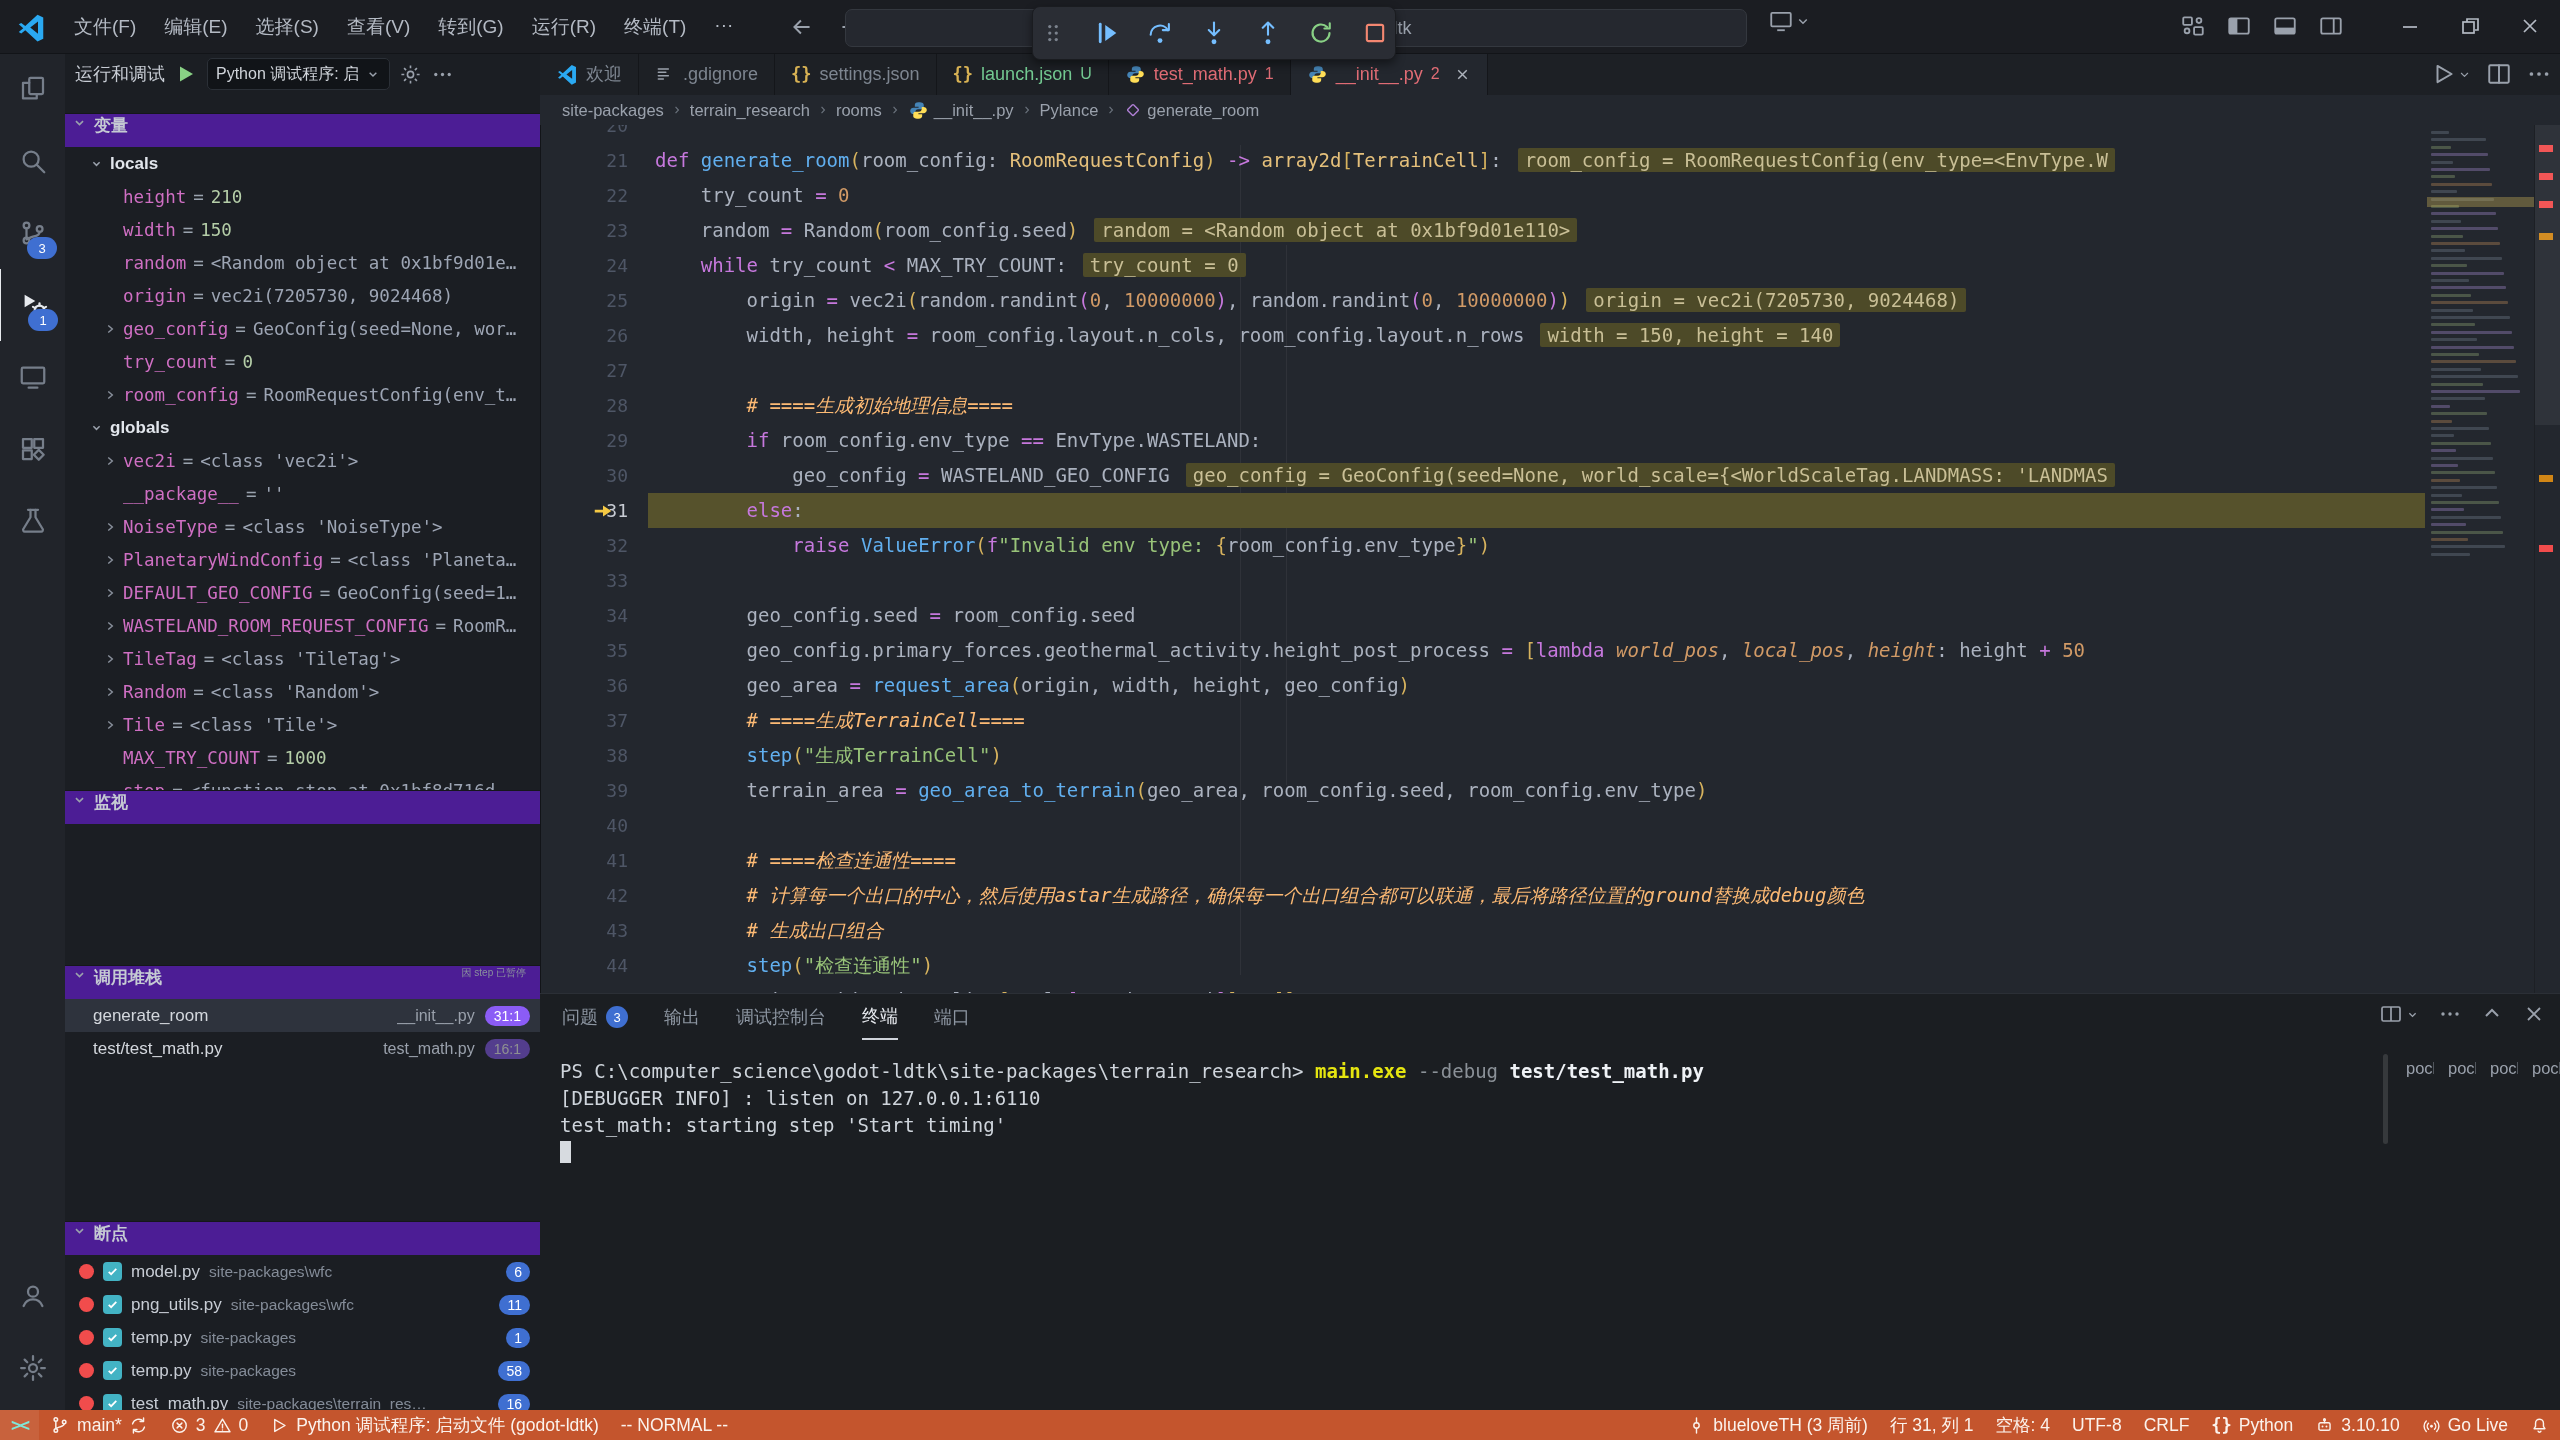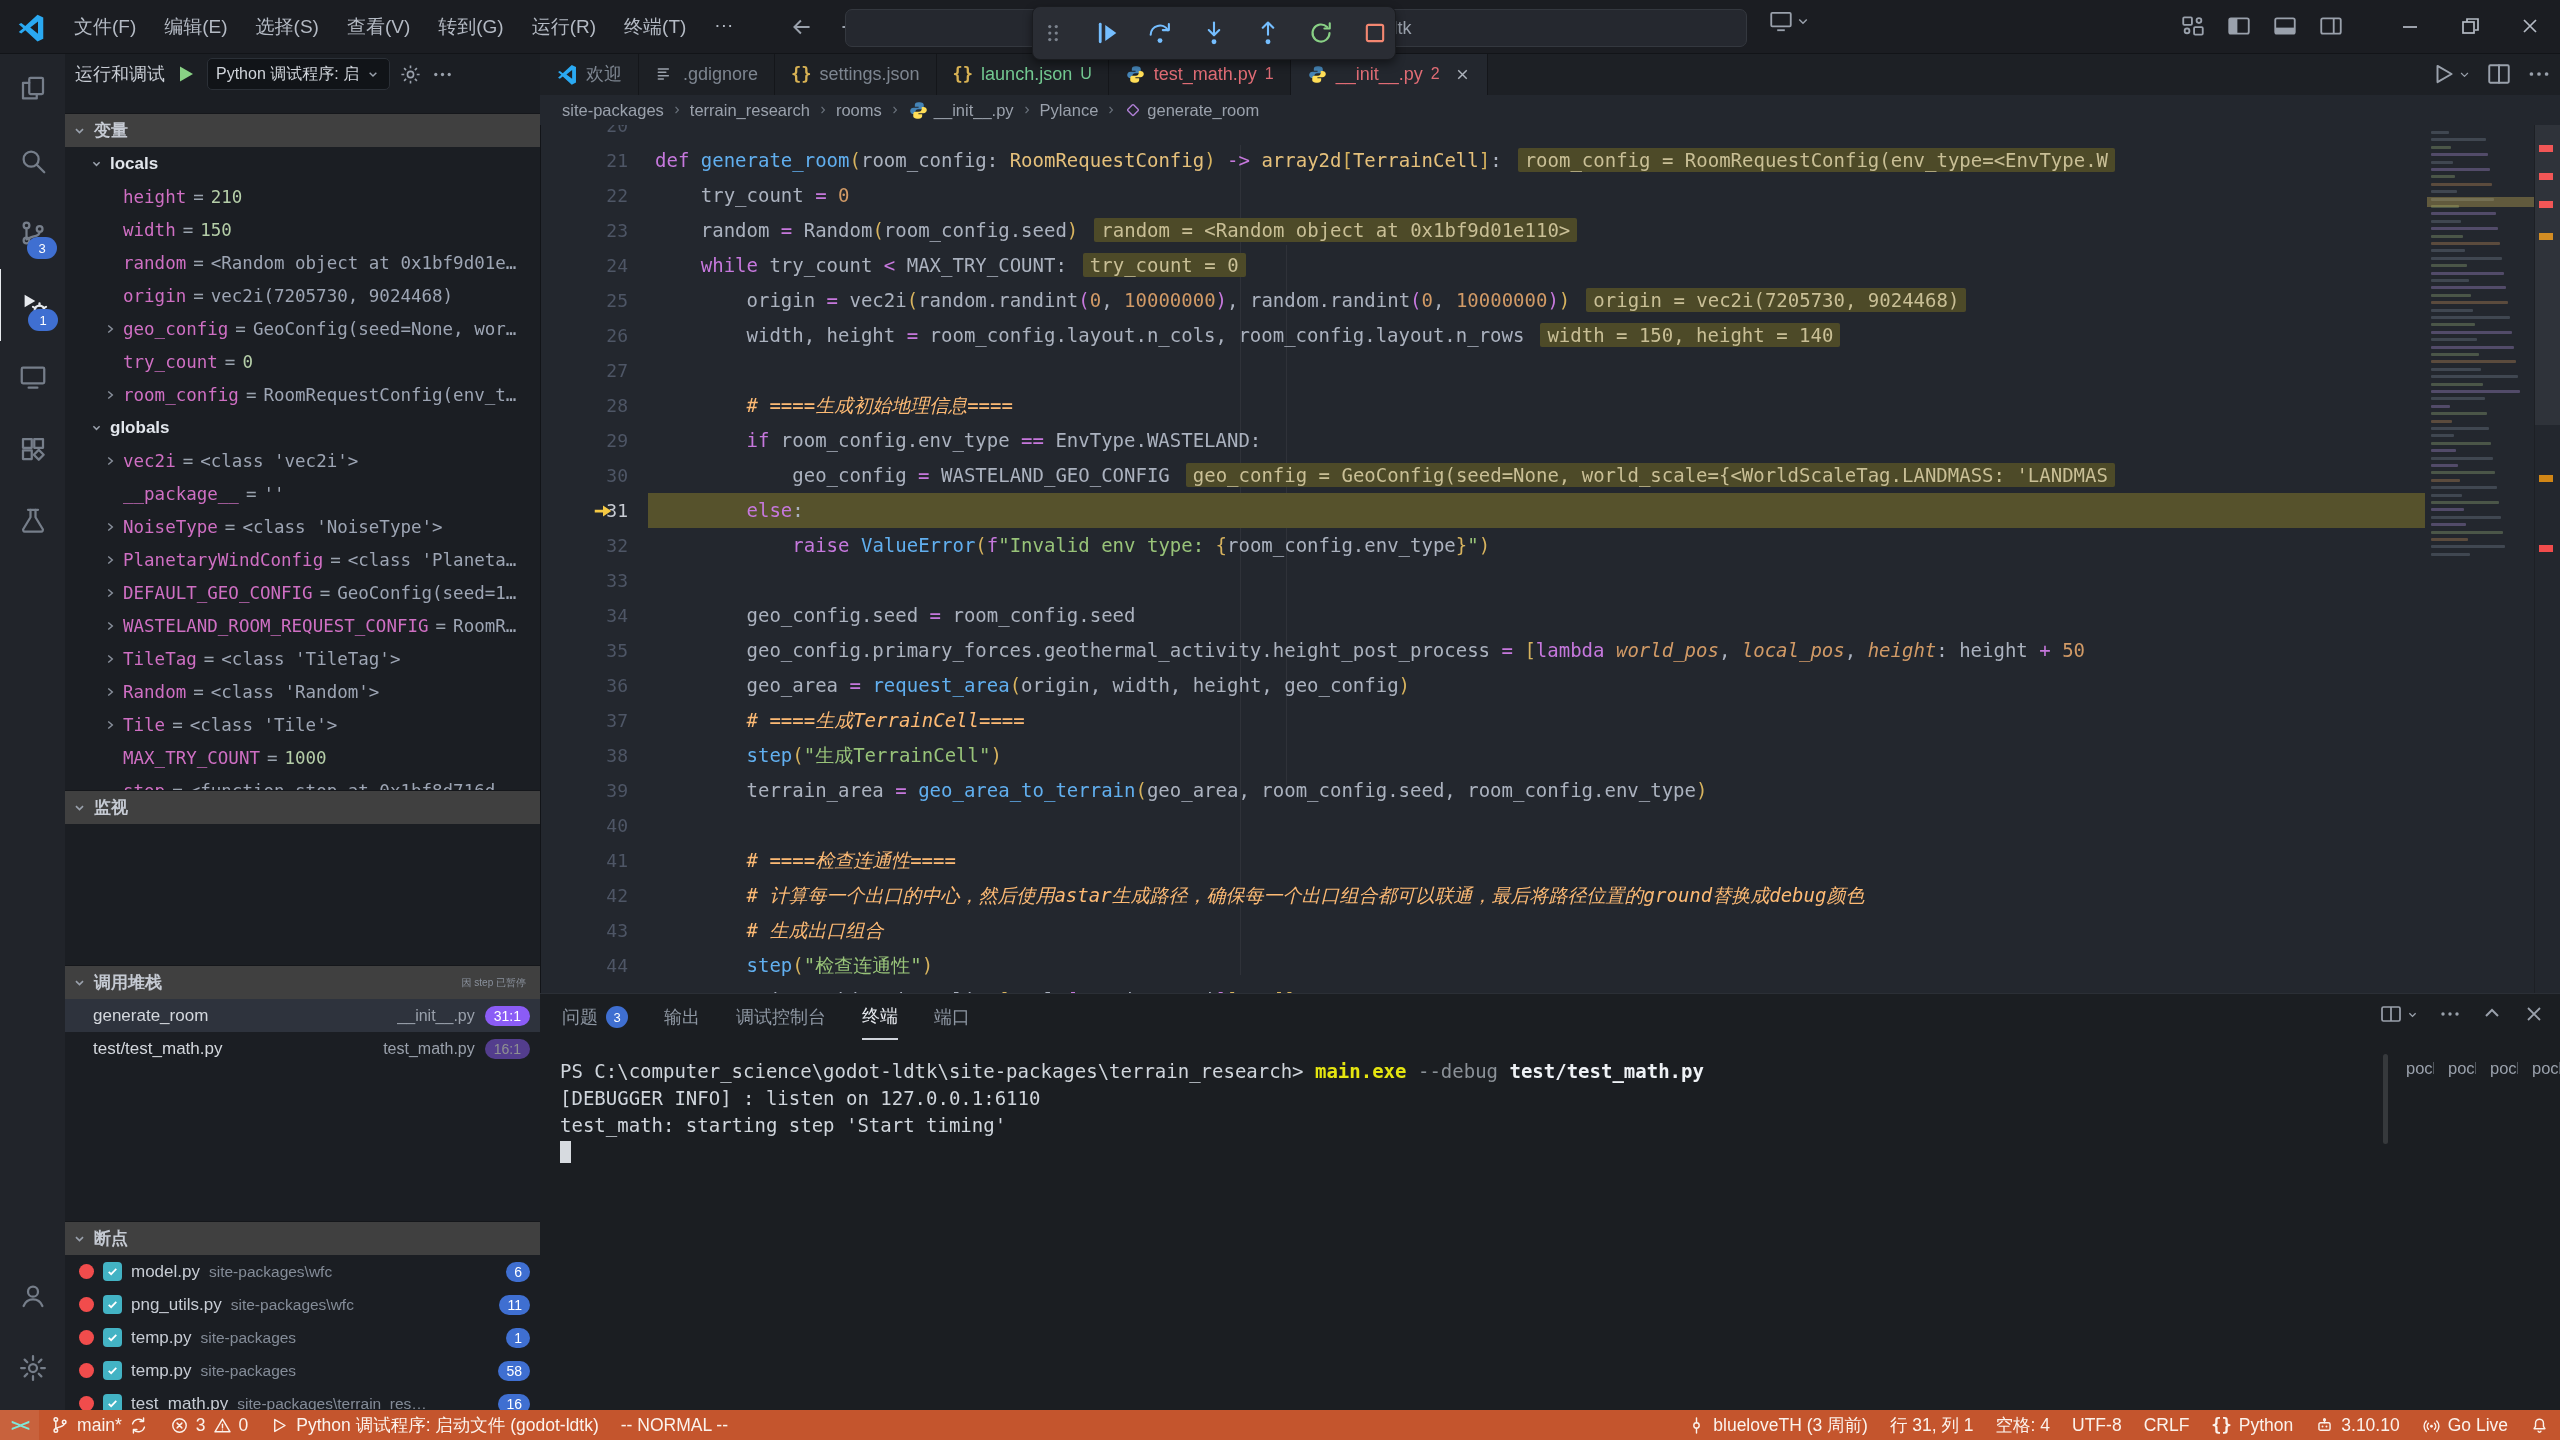--- a/index.html
+++ b/index.html
@@ -41,21 +41,21 @@
     color:#fff;font-size:13px;display:flex;align-items:center;justify-content:center;padding:0 4px;}
   #act-bottom{margin-top:auto;display:flex;flex-direction:column;align-items:center;padding-bottom:6px;}
 
   
   #sidebar{position:absolute;left:65px;top:53px;width:475px;height:1357px;background:#1b1e23;z-index:5;
     border-right:1px solid #121418;}
   #runbar{height:42px;display:flex;align-items:center;padding:0 10px;gap:9px;background:#1b1e23;}
   #runbar-label{font-size:18px;color:#c7ccd4;white-space:nowrap;}
   #cfg-select{height:30px;background:#111418;border:1px solid #2b3037;border-radius:5px;color:#d0d4da;
     font-size:16px;display:flex;align-items:center;padding:0 8px;gap:6px;max-width:215px;white-space:nowrap;overflow:hidden;}
-  .sec-header{position:absolute;left:0;width:475px;height:34px;background:#404040;display:flex;align-items:center;
+  .sec-header{position:absolute;left:0;width:475px;height:34px;background:#4c1d95;display:flex;
     gap:6px;padding:0 6px;box-sizing:border-box;font-size:17px;font-weight:bold;color:#c5cad3;border-top:1px solid #15171b;}
   .sec-header .chev{color:#9aa1ac;}
   .sec-note{margin-left:auto;font-weight:normal;font-size:10px;color:#8a919d;padding-right:8px;}
   .tree{position:absolute;left:0;width:475px;overflow:hidden;background:#1b1e23;}
   .scope-row{height:33px;display:flex;align-items:center;padding-left:24px;gap:6px;
     font-size:17px;font-weight:bold;color:#e2e6ec;}
   .var-row{height:33px;display:flex;align-items:center;padding-left:38px;white-space:nowrap;overflow:hidden;
     font-family:"DejaVu Sans Mono",monospace;font-size:17.5px;}
   .var-row .expander{width:20px;color:#8a919d;flex:0 0 20px;}
   .var-row .noexp{width:20px;flex:0 0 20px;}

